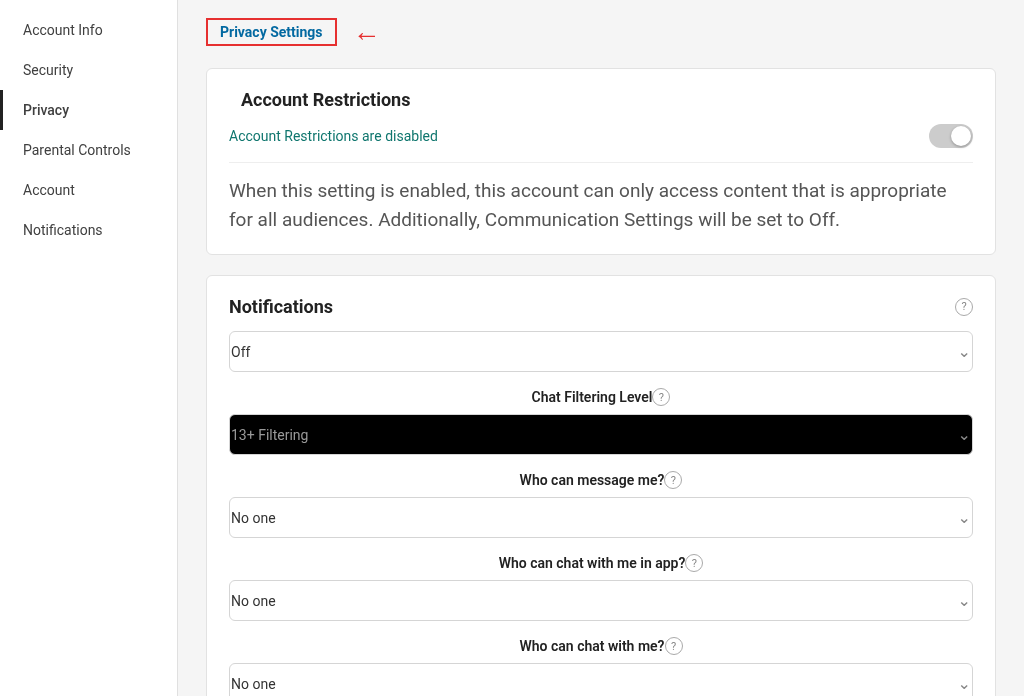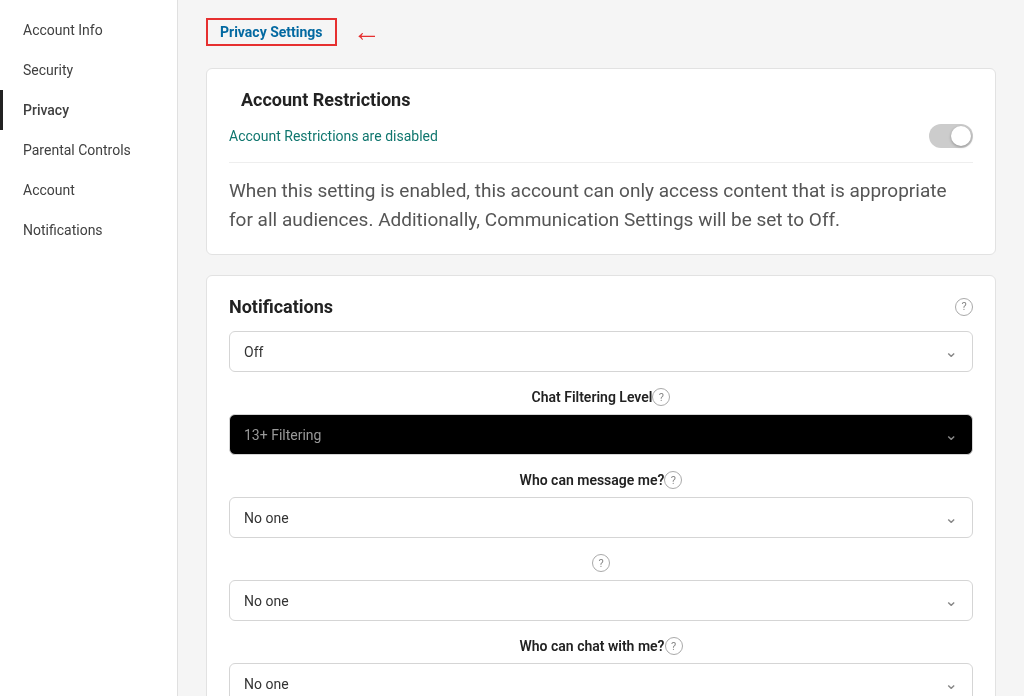--- a/index.html
+++ b/index.html
@@ -124,21 +124,21 @@
     }
 
     
     .dropdown {
       width: 100%;
       display: flex;
       align-items: center;
       justify-content: space-between;
       border: 1px solid #d5d5d5;
       border-radius: 6px;
-      padding: 10px 14px;
+      padding: 10px 1px;
       background: #fff;
       cursor: pointer;
       font-size: 14px;
       color: #333;
       margin-bottom: 16px;
     }
     .dropdown.disabled-look {
       color: #999;
       background: #000000;
     }
@@ -249,20 +249,21 @@
           <div class="help-icon">?</div>
         </div>
         <div class="dropdown">
           <span>No one</span>
           <span class="chevron">⌄</span>
         </div>
       </div>
 
       <div class="field-group">
         <div class="field-label-row">
+          <span class="field-label">Who can chat with me in app?</span>
           <div class="help-icon">?</div>
         </div>
         <div class="dropdown">
           <span>No one</span>
           <span class="chevron">⌄</span>
         </div>
       </div>
 
       <div class="field-group">
         <div class="field-label-row">

